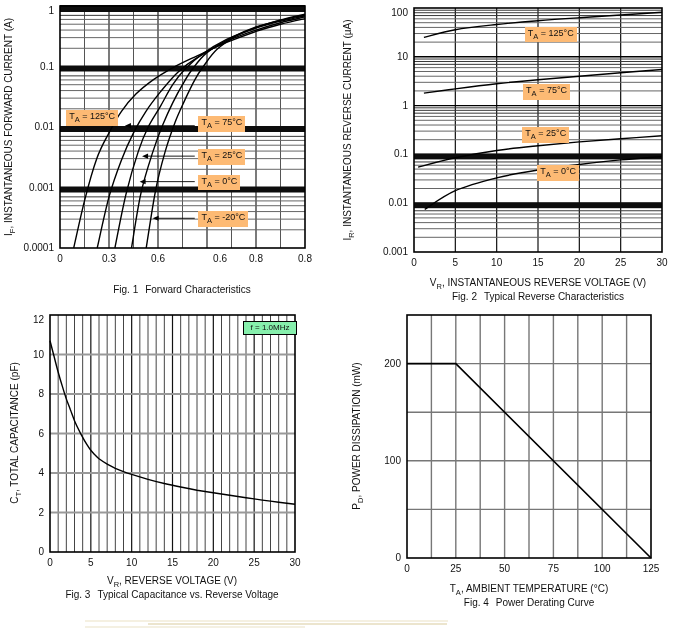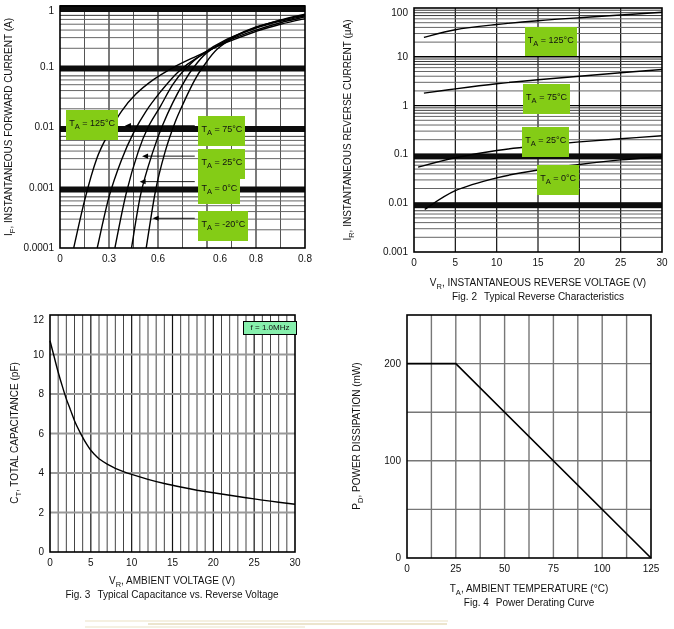--- a/index.html
+++ b/index.html
@@ -2,21 +2,21 @@
 <html><head>
 <meta charset="utf-8">
 <style>
   html,body{margin:0;padding:0;background:#ffffff;}
   #screen{position:relative;width:674px;height:629px;background:#ffffff;overflow:hidden;
           font-family:"Liberation Sans", sans-serif;color:#111;}
   #plot-svg{position:absolute;left:0;top:0;z-index:1;}
   #plot-layer{position:absolute;left:0;top:0;width:674px;height:629px;z-index:2;pointer-events:none;}
   .xtick{position:absolute;width:40px;text-align:center;font-size:10px;color:#111;white-space:nowrap;}
   .ytick{position:absolute;width:46px;text-align:right;font-size:10px;color:#111;white-space:nowrap;}
-  .curve-label{position:absolute;background:#84cc16;padding:8px 3px;font-size:9px;line-height:11px;
+  .curve-label{position:absolute;background:#fdba74;padding:1px 3px;font-size:9px;line-height:11px;
                color:#111;white-space:nowrap;}
   .curve-label sub, .axis-title sub, .ytitle sub{font-size:7.5px;}
   .axis-title{position:absolute;width:300px;text-align:center;font-size:10px;white-space:nowrap;z-index:3;}
   .caption{position:absolute;width:300px;text-align:center;font-size:10px;white-space:nowrap;z-index:3;}
   .caption .cap2{margin-left:7px;}
   .ytitle{position:absolute;text-align:center;font-size:10px;white-space:nowrap;
           transform:rotate(-90deg);z-index:3;}
   .annot{position:absolute;border:1px solid #000;background:#86efac;font-size:8px;line-height:12px;
          text-align:center;z-index:3;}
   .strip{position:absolute;z-index:4;}
@@ -232,27 +232,28 @@
       <div class="xtick" style="left: 484.6px; top: 563px;">50</div>
       <div class="xtick" style="left: 533.4px; top: 563px;">75</div>
       <div class="xtick" style="left: 582.2px; top: 563px;">100</div>
       <div class="xtick" style="left: 631px; top: 563px;">125</div>
       <div class="ytick" style="left: 355px; top: 552px;">0</div>
       <div class="ytick" style="left: 355px; top: 454.8px;">100</div>
       <div class="ytick" style="left: 355px; top: 357.6px;">200</div>
     </div>
 
   <div class="ytitle" style="left:-111px;top:120px;width:242px;"><span>I</span><sub>F</sub><span>, INSTANTANEOUS FORWARD CURRENT (A)</span></div>
+  <div class="caption" style="left:32px;top:284px;"><span>Fig. 1</span><span class="cap2">Forward Characteristics</span></div>
 
   <div class="ytitle" style="left:227px;top:123px;width:244px;"><span>I</span><sub>R</sub><span>, INSTANTANEOUS REVERSE CURRENT (μA)</span></div>
   <div class="axis-title" style="left:388px;top:277px;"><span>V</span><sub>R</sub><span>, INSTANTANEOUS REVERSE VOLTAGE (V)</span></div>
   <div class="caption" style="left:388px;top:291px;"><span>Fig. 2</span><span class="cap2">Typical Reverse Characteristics</span></div>
 
   <div class="ytitle" style="left:-103px;top:426px;width:237px;"><span>C</span><sub>T</sub><span>, TOTAL CAPACITANCE (pF)</span></div>
-  <div class="axis-title" style="left:22px;top:575px;"><span>V</span><sub>R</sub><span>, AMBIENT VOLTAGE (V)</span></div>
+  <div class="axis-title" style="left:22px;top:575px;"><span>V</span><sub>R</sub><span>, REVERSE VOLTAGE (V)</span></div>
   <div class="caption" style="left:22px;top:589px;"><span>Fig. 3</span><span class="cap2">Typical Capacitance vs. Reverse Voltage</span></div>
   <div class="annot" style="left:243px;top:321px;width:52px;height:12px;">f = 1.0MHz</div>
 
   <div class="ytitle" style="left:236px;top:429px;width:243px;"><span>P</span><sub>D</sub><span>, POWER DISSIPATION (mW)</span></div>
   <div class="axis-title" style="left:379px;top:583px;"><span>T</span><sub>A</sub><span>,  AMBIENT TEMPERATURE (°C)</span></div>
   <div class="caption" style="left:379px;top:597px;"><span>Fig. 4</span><span class="cap2">Power Derating Curve</span></div>
 
   <div class="strip" style="left:85px;top:620px;width:363px;height:2px;background:#ece4c9;opacity:.55;"></div>
   <div class="strip" style="left:148px;top:623px;width:299px;height:2px;background:#e7dfc2;opacity:.8;"></div>
   <div class="strip" style="left:85px;top:626px;width:220px;height:2px;background:#efe9d6;opacity:.7;"></div>

